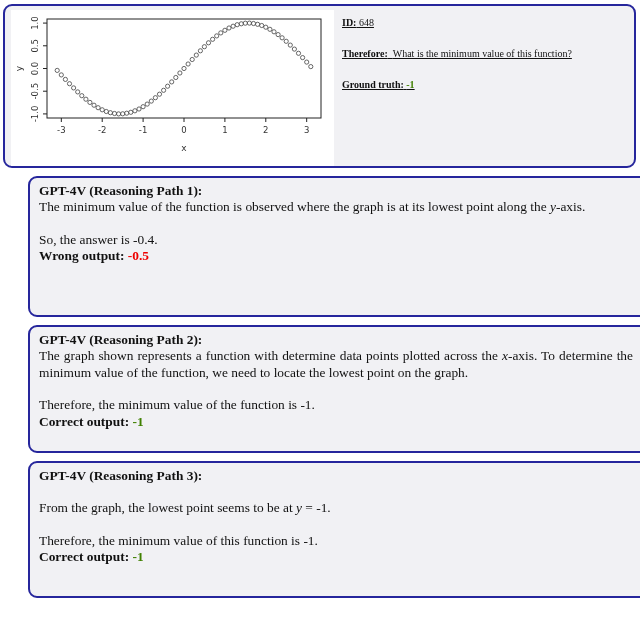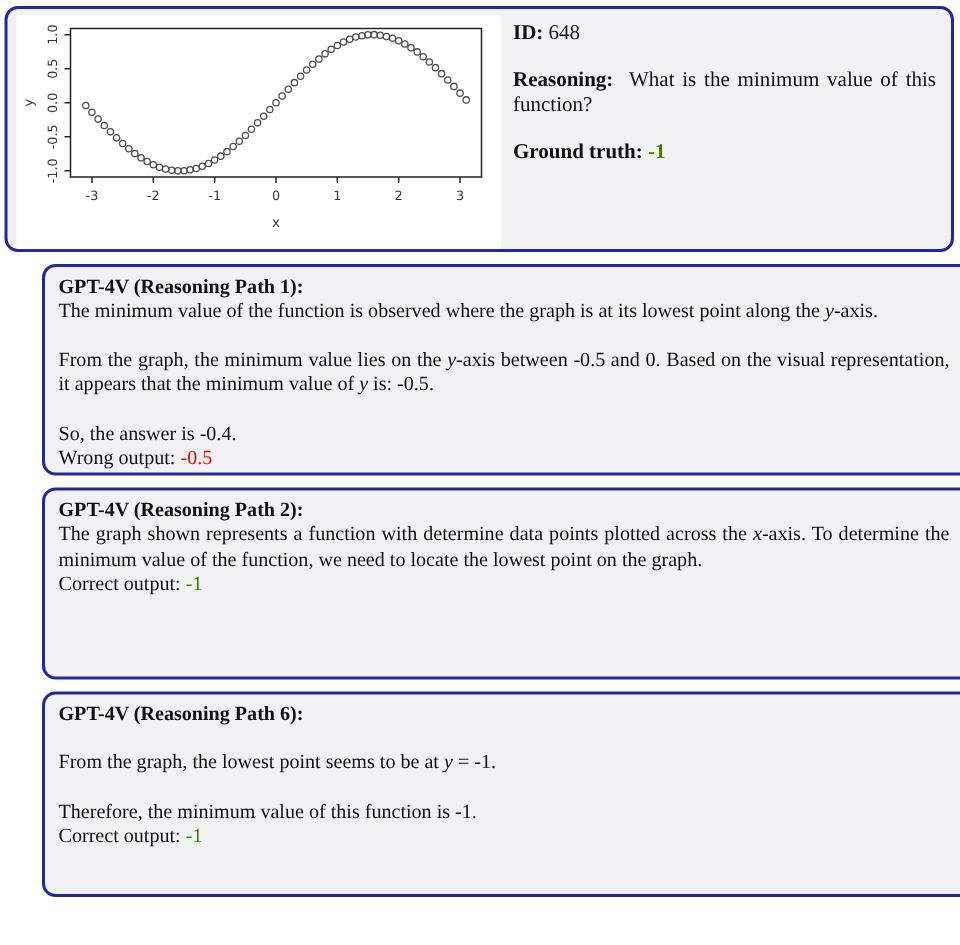--- a/index.html
+++ b/index.html
@@ -14,33 +14,33 @@
     border:2px solid var(--border-c,#26269c);
     border-radius:9px;
     margin-bottom:8px;
     overflow:hidden;
   }
   
   .example-box{height:164px;display:flex;align-items:flex-start;}
   .plot-wrap{flex:0 0 auto;margin:4px 0 0 6px;background:#ffffff;}
   .example-text{
     flex:1 1 auto;padding:8px 10px 0 8px;
-    font-size:14px;line-height:17px;
+    font-size:10px;line-height:17px;text-decoration:underline;
   }
   .id-line{margin:0 0 14px 0;}
   .q-line{margin:0 0 14px 0;text-align:justify;}
   .gt-line{margin:0;}
   .label{font-weight:bold;}
   .gt-value{font-weight:bold;color:var(--correct-c,#408000);}
   
   .path-box{padding:4px 26px 0 9px;font-size:13.4px;line-height:16.5px;margin-left:25px;}
   .path-box h3{margin:0;font-size:13.4px;line-height:17px;font-weight:bold;}
   .para{margin:0;text-align:justify;}
   .para.spaced{margin-top:16px;}
-  .result{margin:0;font-weight:normal;}
+  .result{margin:0;font-weight:bold;}
   .result .rv-wrong{color:var(--wrong-c,#ee0000);}
   .result .rv-correct{color:var(--correct-c,#408000);}
   #box-path1{height:141px;}
   #box-path2{height:128px;}
   #box-path3{height:137px;}
   
   .chart-svg text{font-family:"DejaVu Sans", sans-serif;fill:#333;}
 </style>
 </head>
 <body>
@@ -138,39 +138,39 @@
           <circle cx="279.3" cy="35.1" r="2.1" fill="none" stroke="#4c4c4c" stroke-width="0.85"></circle>
           <circle cx="283.4" cy="39.1" r="2.1" fill="none" stroke="#4c4c4c" stroke-width="0.85"></circle>
           <circle cx="287.5" cy="43.3" r="2.1" fill="none" stroke="#4c4c4c" stroke-width="0.85"></circle>
           <circle cx="291.6" cy="47.6" r="2.1" fill="none" stroke="#4c4c4c" stroke-width="0.85"></circle>
           <circle cx="295.7" cy="52.1" r="2.1" fill="none" stroke="#4c4c4c" stroke-width="0.85"></circle>
           <circle cx="299.8" cy="56.6" r="2.1" fill="none" stroke="#4c4c4c" stroke-width="0.85"></circle>
         </svg>
     </div>
     <div class="example-text">
       <p class="id-line"><span class="label">ID:</span> <span>648</span></p>
-      <p class="q-line"><span class="label">Reasoning:</span>&nbsp;&nbsp;<span>What is the minimum value of this function?</span></p>
+      <p class="q-line"><span class="label">Therefore:</span>&nbsp;&nbsp;<span>What is the minimum value of this function?</span></p>
       <p class="gt-line"><span class="label">Ground truth:</span> <span class="gt-value">-1</span></p>
     </div>
   </section>
 
   <section class="box path-box" id="box-path1">
     <h3>GPT-4V (Reasoning Path 1):</h3>
     <p class="para"><span>The minimum value of the function is observed where the graph is at its lowest point along the </span><i>y</i><span>-axis.</span></p>
-    <p class="para spaced"><span>From the graph, the minimum value lies on the </span><i>y</i><span>-axis between -0.5 and 0. Based on the visual representation, it appears that the minimum value of </span><i>y</i><span> is: -0.5.</span></p>
     <p class="para spaced"><span>So, the answer is -0.4.</span></p>
     <p class="result"><span>Wrong output:</span> <span class="rv-wrong">-0.5</span></p>
   </section>
 
   <section class="box path-box" id="box-path2">
     <h3>GPT-4V (Reasoning Path 2):</h3>
     <p class="para"><span>The graph shown represents a function with determine data points plotted across the </span><i>x</i><span>-axis. To determine the minimum value of the function, we need to locate the lowest point on the graph.</span></p>
+    <p class="para spaced"><span>Therefore, the minimum value of the function is -1.</span></p>
     <p class="result"><span>Correct output:</span> <span class="rv-correct">-1</span></p>
   </section>
 
   <section class="box path-box" id="box-path3">
-    <h3>GPT-4V (Reasoning Path 6):</h3>
+    <h3>GPT-4V (Reasoning Path 3):</h3>
     <p class="para spaced"><span>From the graph, the lowest point seems to be at </span><i>y</i><span> = -1.</span></p>
     <p class="para spaced"><span>Therefore, the minimum value of this function is -1.</span></p>
     <p class="result"><span>Correct output:</span> <span class="rv-correct">-1</span></p>
   </section>
 
 </div>
 
 </body></html>

